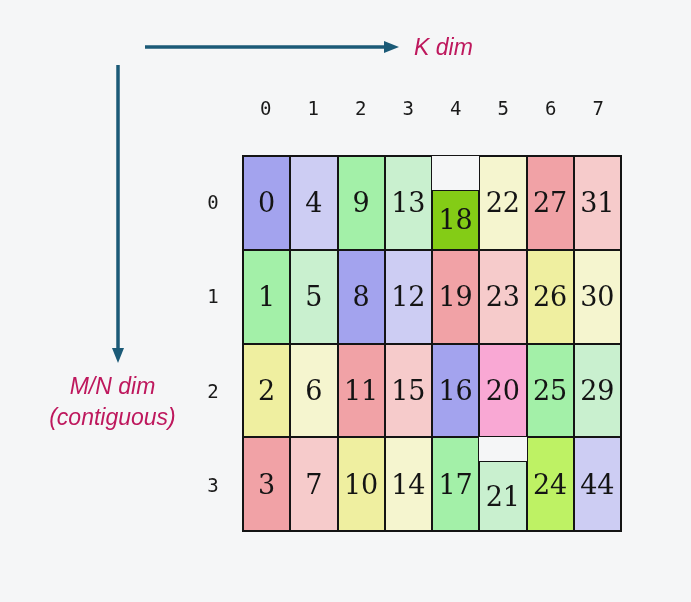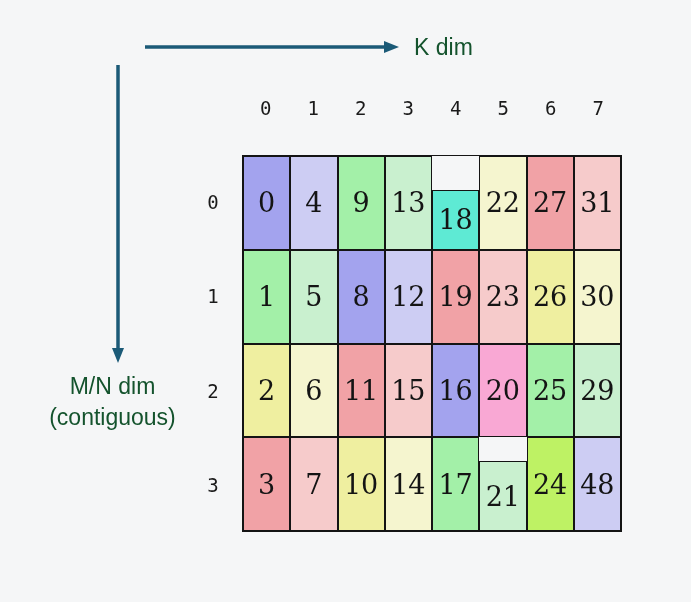--- a/index.html
+++ b/index.html
@@ -10,21 +10,21 @@
     overflow: hidden;
   }
   .canvas { position: relative; width: 691px; height: 602px; }
 
   
   .arrow-svg { position: absolute; display: block; }
   #k-arrow { left: 144px; top: 39px; }
   #mn-arrow { left: 110px; top: 64px; }
 
   
-  .dim-label { position: absolute; color: #14532d; font-size: 23px; }
+  .dim-label { position: absolute; color: #be185d; font-size: 23px; font-style: italic; }
   #k-label { left: 414px; top: 34px; white-space: nowrap; }
   #mn-label { left: 15px; top: 371px; width: 195px; text-align: center; line-height: 31px; }
 
   
   .col-headers {
     position: absolute; left: 242px; top: 97px; width: 380px; height: 22px;
     display: flex;
   }
   .col-headers span {
     flex: 1; text-align: center;
@@ -95,21 +95,21 @@
     <span>1</span>
     <span>2</span>
     <span>3</span>
   </div>
 
   <div class="grid" style="border-color: rgb(20, 20, 20);">
     <div class="cell" style="background: rgb(163, 163, 238); border-color: rgb(20, 20, 20);">0</div>
     <div class="cell" style="background: rgb(205, 205, 243); border-color: rgb(20, 20, 20);">4</div>
     <div class="cell" style="background: rgb(163, 240, 168); border-color: rgb(20, 20, 20);">9</div>
     <div class="cell" style="background: rgb(201, 240, 207); border-color: rgb(20, 20, 20);">13</div>
-    <div class="cell" style="background: #5eead4; border-color: rgb(20, 20, 20); margin-top: 34px;">18</div>
+    <div class="cell" style="background: #84cc16; border-color: rgb(20, 20, 20); margin-top: 34px;">18</div>
     <div class="cell" style="background: rgb(245, 245, 207); border-color: rgb(20, 20, 20);">22</div>
     <div class="cell" style="background: rgb(241, 162, 166); border-color: rgb(20, 20, 20);">27</div>
     <div class="cell" style="background: rgb(246, 203, 203); border-color: rgb(20, 20, 20);">31</div>
     <div class="cell" style="background: rgb(163, 240, 168); border-color: rgb(20, 20, 20);">1</div>
     <div class="cell" style="background: rgb(201, 240, 207); border-color: rgb(20, 20, 20);">5</div>
     <div class="cell" style="background: rgb(163, 163, 238); border-color: rgb(20, 20, 20);">8</div>
     <div class="cell" style="background: rgb(205, 205, 243); border-color: rgb(20, 20, 20);">12</div>
     <div class="cell" style="background: rgb(241, 162, 166); border-color: rgb(20, 20, 20);">19</div>
     <div class="cell" style="background: rgb(246, 203, 203); border-color: rgb(20, 20, 20);">23</div>
     <div class="cell" style="background: rgb(239, 239, 160); border-color: rgb(20, 20, 20);">26</div>
@@ -122,16 +122,16 @@
     <div class="cell" style="background: #f9a8d4; border-color: rgb(20, 20, 20);">20</div>
     <div class="cell" style="background: rgb(163, 240, 168); border-color: rgb(20, 20, 20);">25</div>
     <div class="cell" style="background: rgb(201, 240, 207); border-color: rgb(20, 20, 20);">29</div>
     <div class="cell" style="background: rgb(241, 162, 166); border-color: rgb(20, 20, 20);">3</div>
     <div class="cell" style="background: rgb(246, 203, 203); border-color: rgb(20, 20, 20);">7</div>
     <div class="cell" style="background: rgb(239, 239, 160); border-color: rgb(20, 20, 20);">10</div>
     <div class="cell" style="background: rgb(245, 245, 207); border-color: rgb(20, 20, 20);">14</div>
     <div class="cell" style="background: rgb(163, 240, 168); border-color: rgb(20, 20, 20);">17</div>
     <div class="cell" style="background: rgb(201, 240, 207); border-color: rgb(20, 20, 20); margin-top: 24px;">21</div>
     <div class="cell" style="background: #bef264; border-color: rgb(20, 20, 20);">24</div>
-    <div class="cell" style="background: rgb(205, 205, 243); border-color: rgb(20, 20, 20);">48</div>
+    <div class="cell" style="background: rgb(205, 205, 243); border-color: rgb(20, 20, 20);">44</div>
   </div>
 
 </div>
 
 </body></html>

